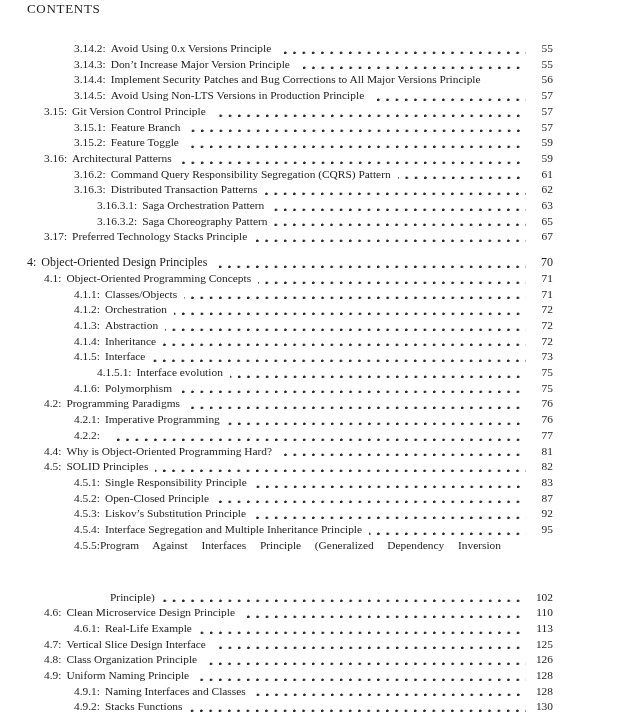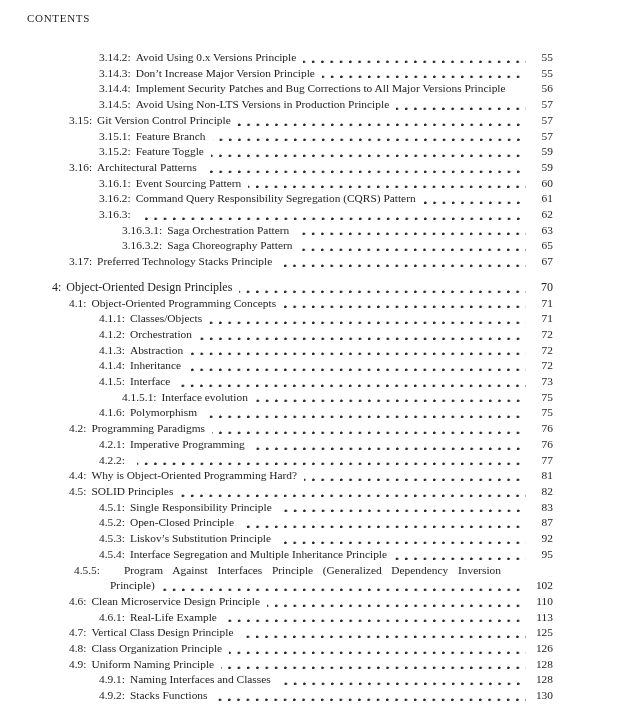--- a/index.html
+++ b/index.html
@@ -6,34 +6,32 @@
   body{width:619px;height:720px;overflow:hidden;}
   .page{
     box-sizing:border-box;
     width:619px;height:720px;
     padding:4px 66px 0 27px;
     font-family:"Liberation Serif", serif;
     color:#1d1d1d;
     background:#ffffff;
   }
   .header{
-    font-size:11px;
+    font-size:13px;
     letter-spacing:0.7px;
     line-height:10px;
     color:#1d1d1d;
-    margin-top:9px;
   }
   .toc{margin-top:27px;}
   .row{
     display:flex;
     align-items:flex-end;
     font-size:11.4px;
     line-height:15.7px;
     white-space:nowrap;
-    margin-left:25px;
   }
   .lvl-1{padding-left:0;font-size:12px;margin-top:10px;}
   .lvl-2{padding-left:17px;}
   .lvl-3{padding-left:47px;}
   .lvl-4{padding-left:70px;}
   .label{margin-right:5px;flex:0 0 auto;}
   .title{flex:0 0 auto;}
   .leader{
     flex:1 1 auto;
     min-width:6px;
@@ -46,28 +44,28 @@
     background-position:100% 100%;
   }
   .leader.nodots{background:none;}
   .pagenum{min-width:22px;text-align:right;flex:0 0 auto;}
   
   .wrap-block{
     font-size:11.4px;line-height:15.7px;
     padding-left:47px;
   }
   .wrap-l1{display:flex;}
-  .wrap-l1 .label{margin-right:24px;font-family:Liberation Serif, serif;}
+  .wrap-l1 .label{margin-right:0;font-family:Liberation Serif, serif;}
   .wrap-l1 .justify{
     flex:1 1 auto;
     text-align:justify;
     text-align-last:justify;
     margin-right:52px;
   }
-  .wrap-l2{display:flex;align-items:flex-start;padding-left:36px;white-space:nowrap;}
+  .wrap-l2{display:flex;align-items:flex-start;padding-left:36px;white-space:nowrap;margin-top:36px;}
 </style>
 </head>
 <body>
 
 <div class="page">
   <div class="header">CONTENTS</div>
   <div class="toc" id="toc">
       <div class="row lvl-3">
         <span class="label">3.14.2:</span>
         <span class="title">Avoid Using 0.x Versions Principle</span>
@@ -110,33 +108,28 @@
         <span class="leader"></span>
         <span class="pagenum">59</span>
       </div>
       <div class="row lvl-2">
         <span class="label">3.16:</span>
         <span class="title">Architectural Patterns</span>
         <span class="leader"></span>
         <span class="pagenum">59</span>
       </div>
       <div class="row lvl-3">
-        <span class="label">3.16.1:</span>
-        <span class="title">Event Sourcing Pattern</span>
-        <span class="leader"></span>
-        <span class="pagenum">60</span>
-      </div>
-      <div class="row lvl-3">
         <span class="label">3.16.2:</span>
         <span class="title">Command Query Responsibility Segregation (CQRS) Pattern</span>
         <span class="leader"></span>
         <span class="pagenum">61</span>
       </div>
       <div class="row lvl-3">
         <span class="label">3.16.3:</span>
+        <span class="title">Distributed Transaction Patterns</span>
         <span class="leader"></span>
         <span class="pagenum">62</span>
       </div>
       <div class="row lvl-4">
         <span class="label">3.16.3.1:</span>
         <span class="title">Saga Orchestration Pattern</span>
         <span class="leader"></span>
         <span class="pagenum">63</span>
       </div>
       <div class="row lvl-4">
@@ -276,21 +269,21 @@
         <span class="pagenum">110</span>
       </div>
       <div class="row lvl-3">
         <span class="label">4.6.1:</span>
         <span class="title">Real-Life Example</span>
         <span class="leader"></span>
         <span class="pagenum">113</span>
       </div>
       <div class="row lvl-2">
         <span class="label">4.7:</span>
-        <span class="title">Vertical Class Design Principle</span>
+        <span class="title">Vertical Slice Design Interface</span>
         <span class="leader"></span>
         <span class="pagenum">125</span>
       </div>
       <div class="row lvl-2">
         <span class="label">4.8:</span>
         <span class="title">Class Organization Principle</span>
         <span class="leader"></span>
         <span class="pagenum">126</span>
       </div>
       <div class="row lvl-2">

